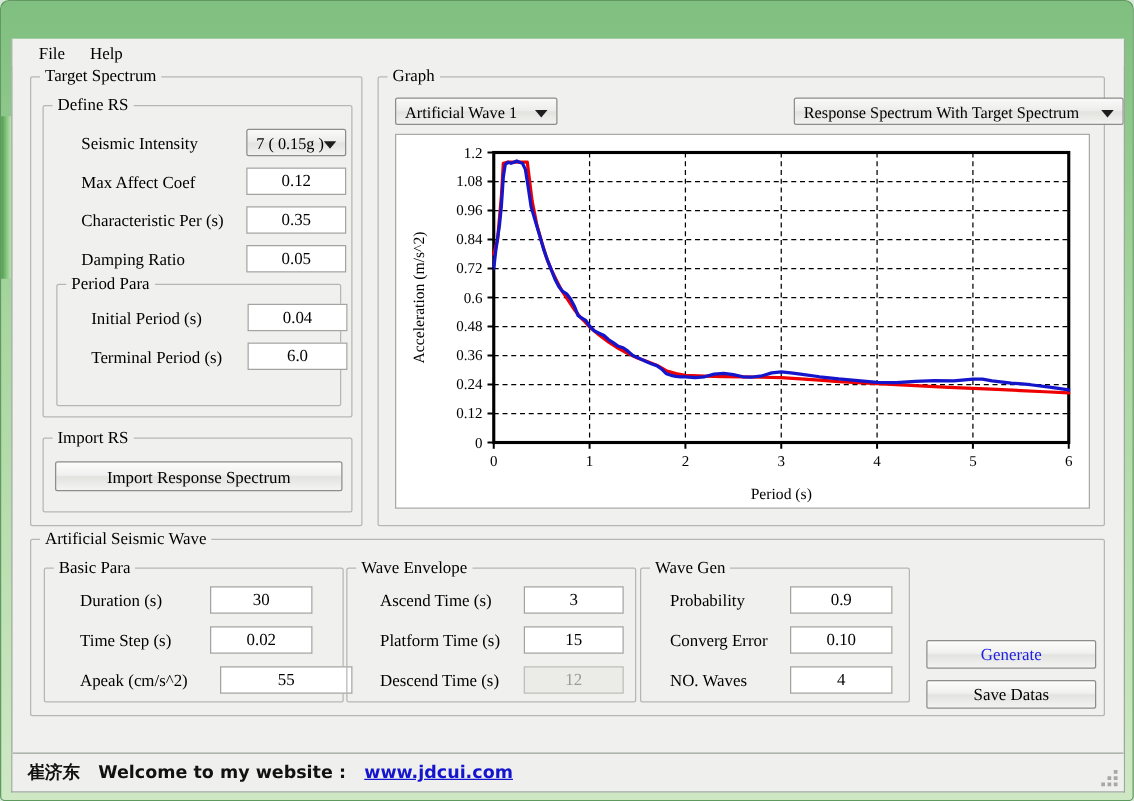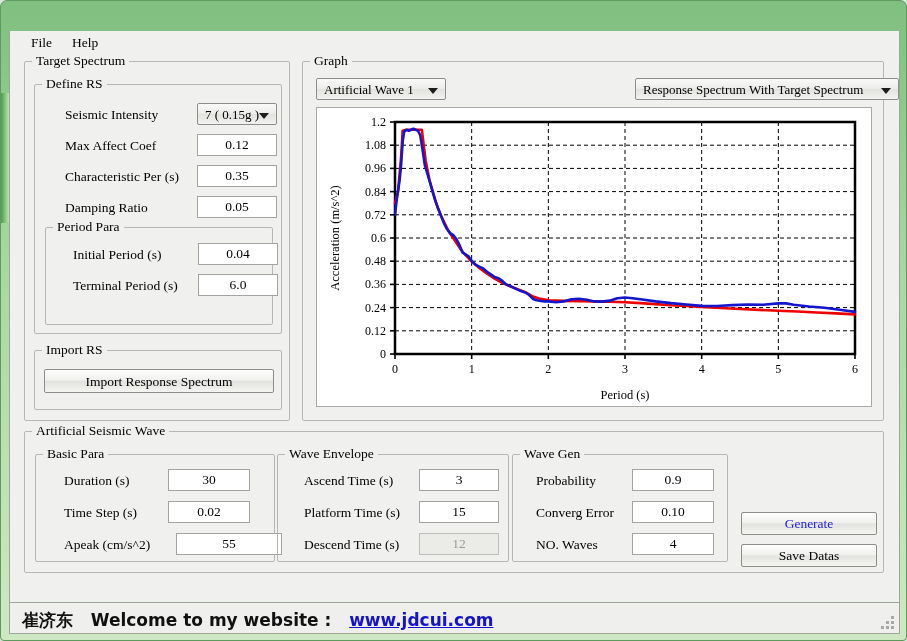--- a/index.html
+++ b/index.html
@@ -203,21 +203,21 @@
     left: 0; bottom: 0;
     width: 889px; height: 31px;
     box-sizing: border-box;
     border-top: 1px solid #9ba79b;
     background: #efefed;
   }
   #status-text {
     position: absolute;
     left: 12px; top: 6px;
     font-family: "DejaVu Sans", "Liberation Sans", sans-serif;
-    font-size: 17px;
+    font-size: 14px;
     font-weight: bold;
     color: #111;
     white-space: nowrap;
   }
   #status-link {
     color: #1414cf;
     text-decoration: underline;
     font-weight: bold;
     cursor: pointer;
   }

